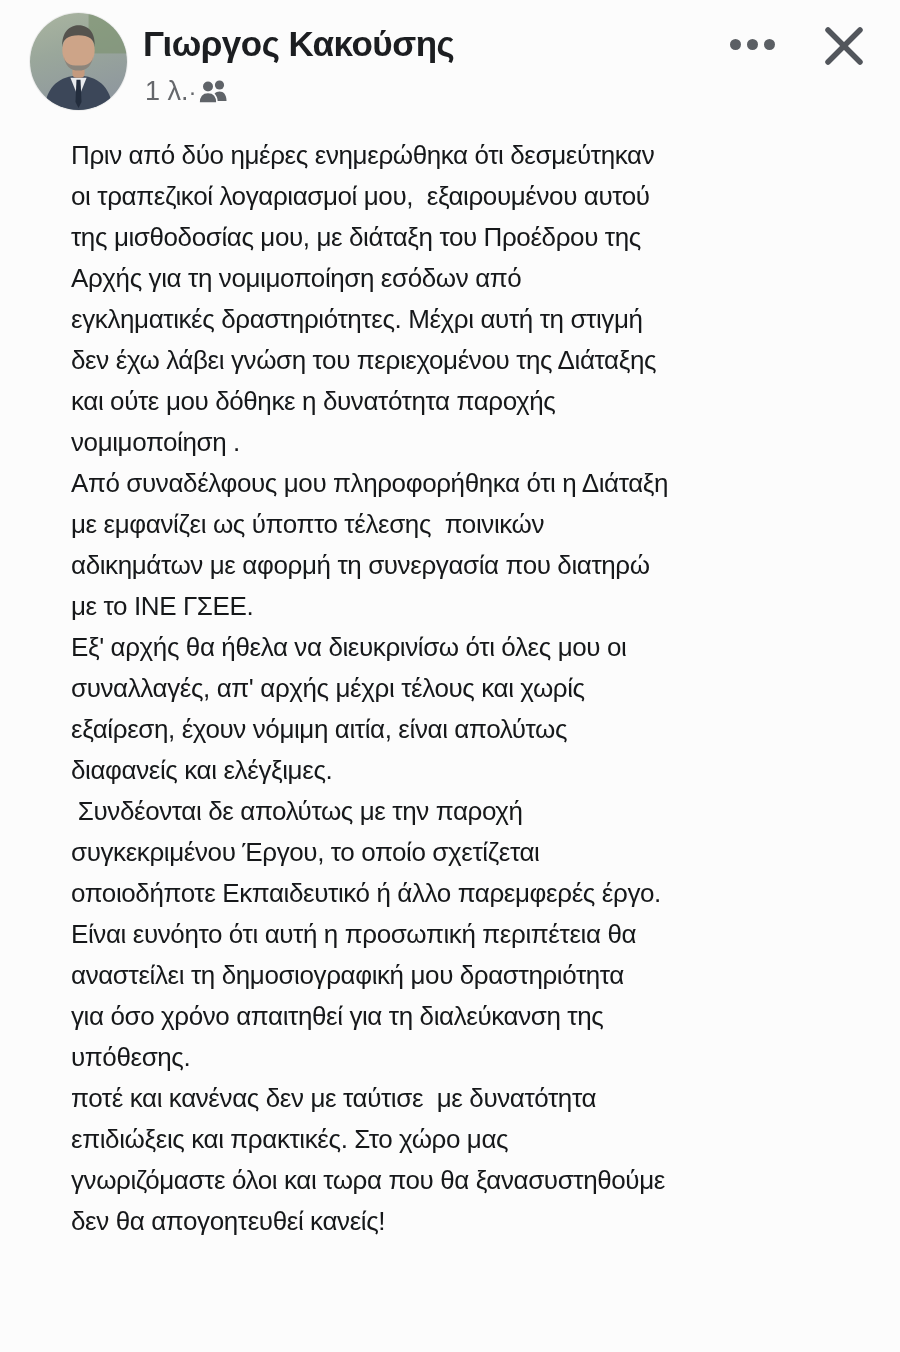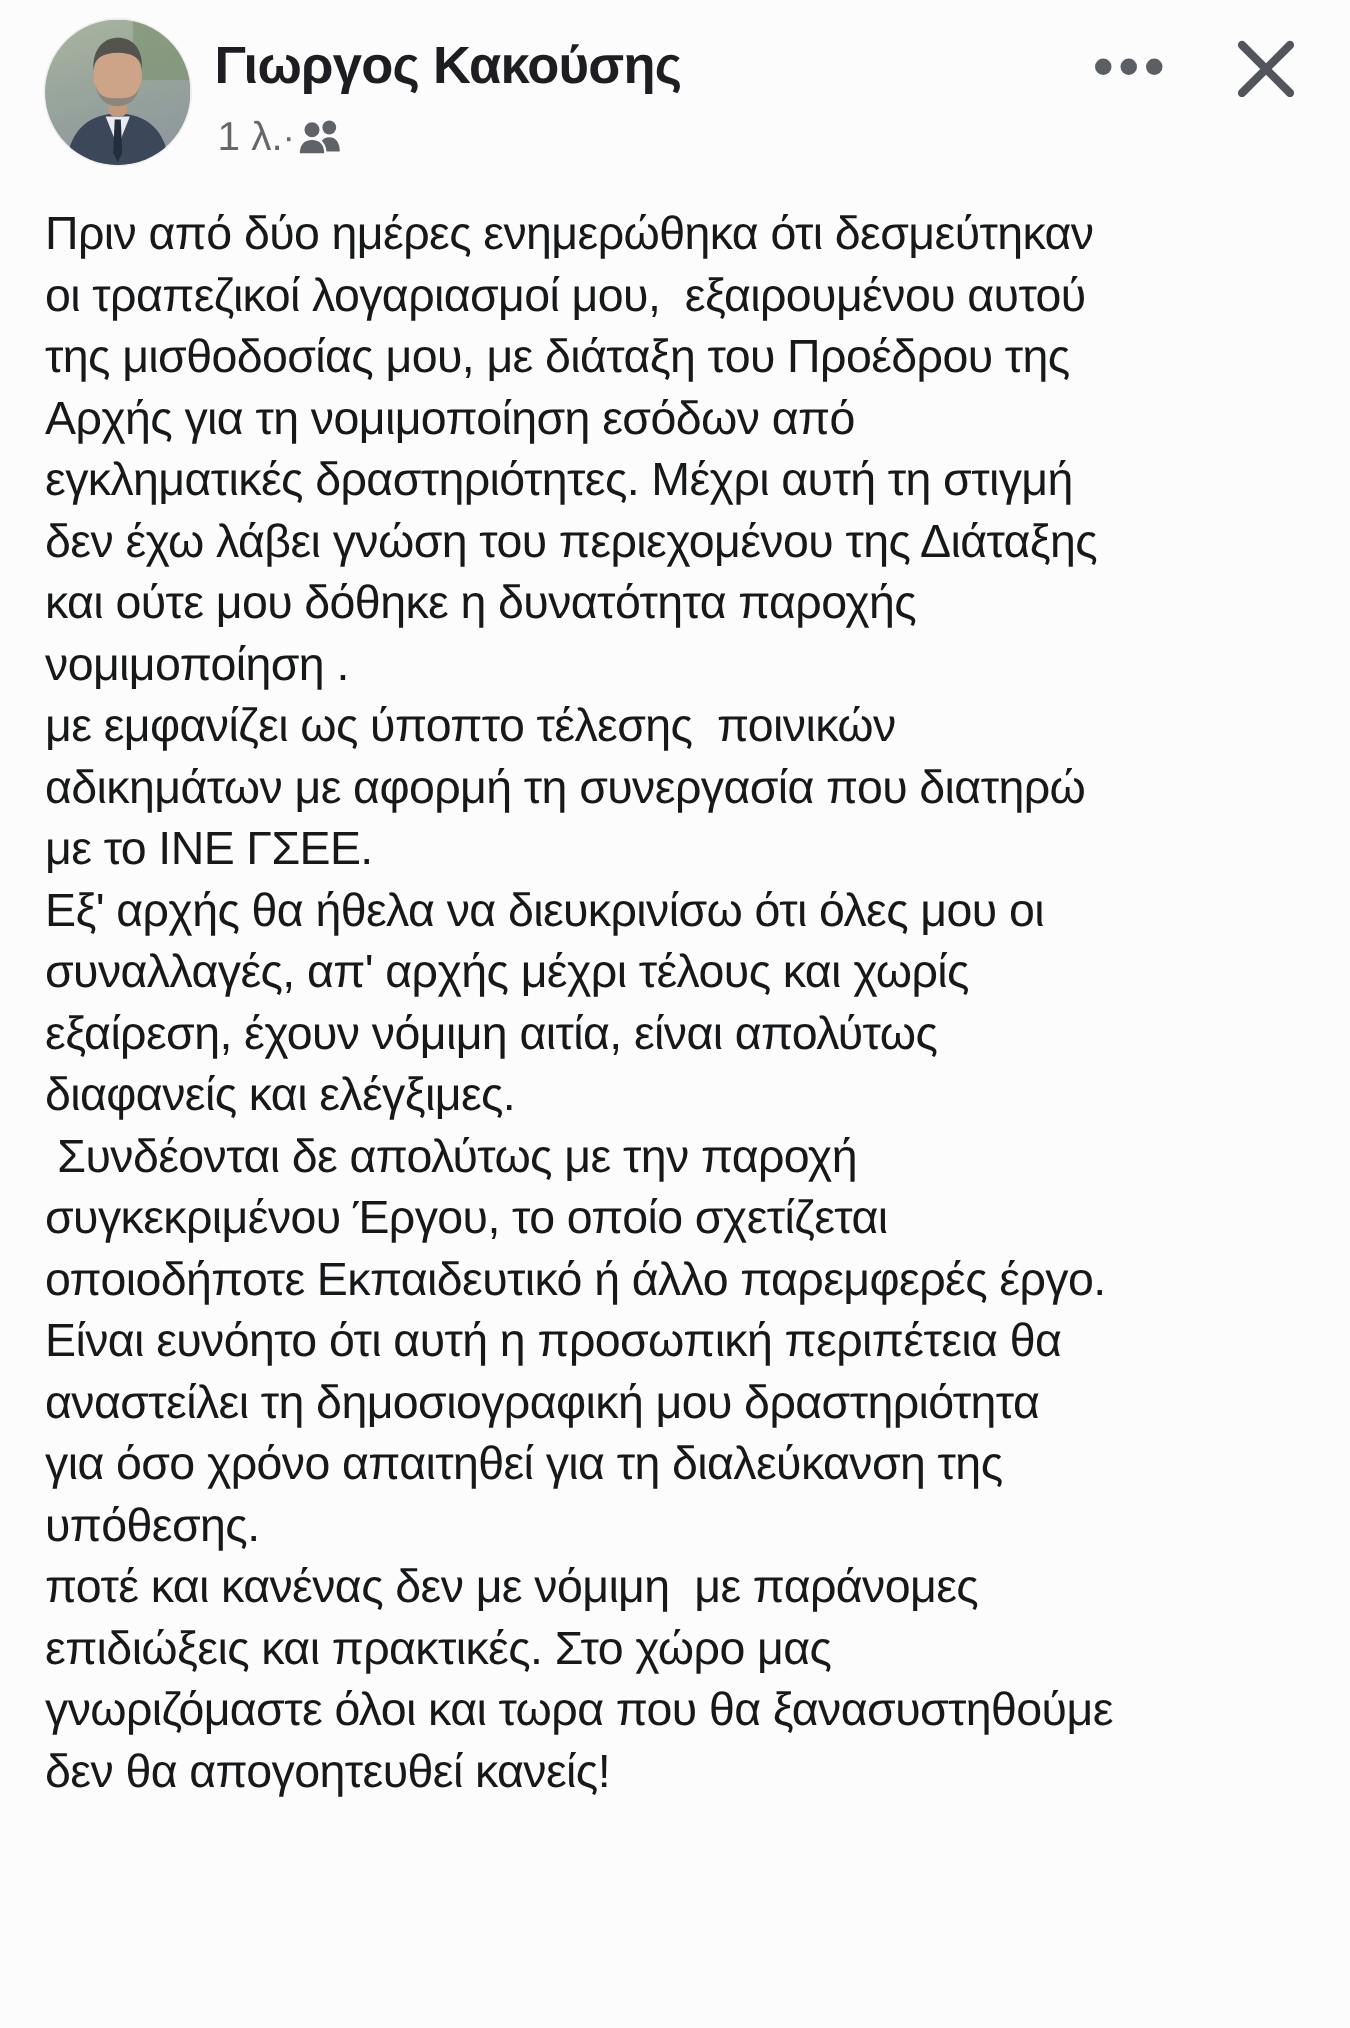--- a/index.html
+++ b/index.html
@@ -51,22 +51,22 @@
     background:none; border:none; cursor:pointer;
     display:flex; align-items:center; justify-content:center;
   }
   .close-button svg { display:block; }
 
   
   .post-body {
     position:absolute; left:30px; top:135px; width:850px;
   }
   .post-line {
-    font-size:31px; line-height:41px; color:#16181a;
-    letter-spacing:-0.4px; white-space:pre;
+    font-size:26px; line-height:41px; color:#16181a;
+    letter-spacing:-0.4px; white-space:pre;margin-left:41px;
   }
 </style>
 </head>
 <body>
 
 <div class="post-card">
 
   <div class="avatar">
     <svg viewBox="0 0 96 96" xmlns="http://www.w3.org/2000/svg">
       <defs>
@@ -125,33 +125,34 @@
 
   <div class="post-body">
       <div class="post-line">Πριν από δύο ημέρες ενημερώθηκα ότι δεσμεύτηκαν</div>
       <div class="post-line">οι τραπεζικοί λογαριασμοί μου,  εξαιρουμένου αυτού</div>
       <div class="post-line">της μισθοδοσίας μου, με διάταξη του Προέδρου της</div>
       <div class="post-line">Αρχής για τη νομιμοποίηση εσόδων από</div>
       <div class="post-line">εγκληματικές δραστηριότητες. Μέχρι αυτή τη στιγμή</div>
       <div class="post-line">δεν έχω λάβει γνώση του περιεχομένου της Διάταξης</div>
       <div class="post-line">και ούτε μου δόθηκε η δυνατότητα παροχής</div>
       <div class="post-line">νομιμοποίηση .</div>
+      <div class="post-line">Από συναδέλφους μου πληροφορήθηκα ότι η Διάταξη</div>
       <div class="post-line">με εμφανίζει ως ύποπτο τέλεσης  ποινικών</div>
       <div class="post-line">αδικημάτων με αφορμή τη συνεργασία που διατηρώ</div>
       <div class="post-line">με το ΙΝΕ ΓΣΕΕ.</div>
       <div class="post-line">Εξ' αρχής θα ήθελα να διευκρινίσω ότι όλες μου οι</div>
       <div class="post-line">συναλλαγές, απ' αρχής μέχρι τέλους και χωρίς</div>
       <div class="post-line">εξαίρεση, έχουν νόμιμη αιτία, είναι απολύτως</div>
       <div class="post-line">διαφανείς και ελέγξιμες.</div>
       <div class="post-line"> Συνδέονται δε απολύτως με την παροχή</div>
       <div class="post-line">συγκεκριμένου Έργου, το οποίο σχετίζεται</div>
       <div class="post-line">οποιοδήποτε Εκπαιδευτικό ή άλλο παρεμφερές έργο.</div>
       <div class="post-line">Είναι ευνόητο ότι αυτή η προσωπική περιπέτεια θα</div>
       <div class="post-line">αναστείλει τη δημοσιογραφική μου δραστηριότητα</div>
       <div class="post-line">για όσο χρόνο απαιτηθεί για τη διαλεύκανση της</div>
       <div class="post-line">υπόθεσης.</div>
-      <div class="post-line">ποτέ και κανένας δεν με νόμιμη  με παράνομες</div>
+      <div class="post-line">ποτέ και κανένας δεν με ταύτισε  με δυνατότητα</div>
       <div class="post-line">επιδιώξεις και πρακτικές. Στο χώρο μας</div>
       <div class="post-line">γνωριζόμαστε όλοι και τωρα που θα ξανασυστηθούμε</div>
       <div class="post-line">δεν θα απογοητευθεί κανείς!</div>
     </div>
 
 </div>
 
 </body></html>

